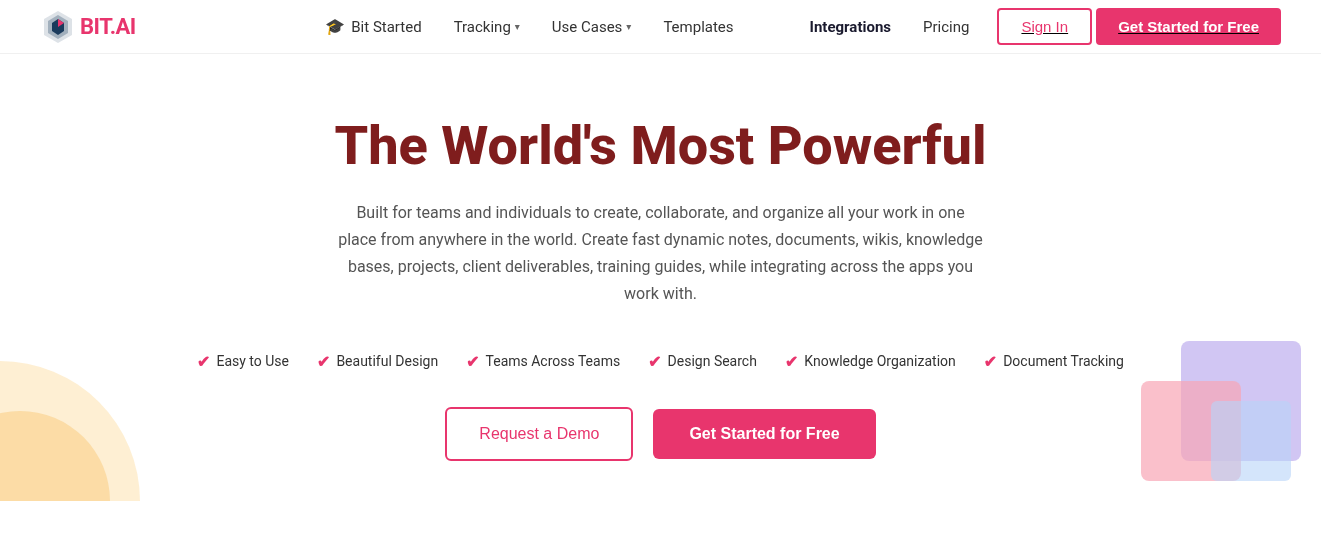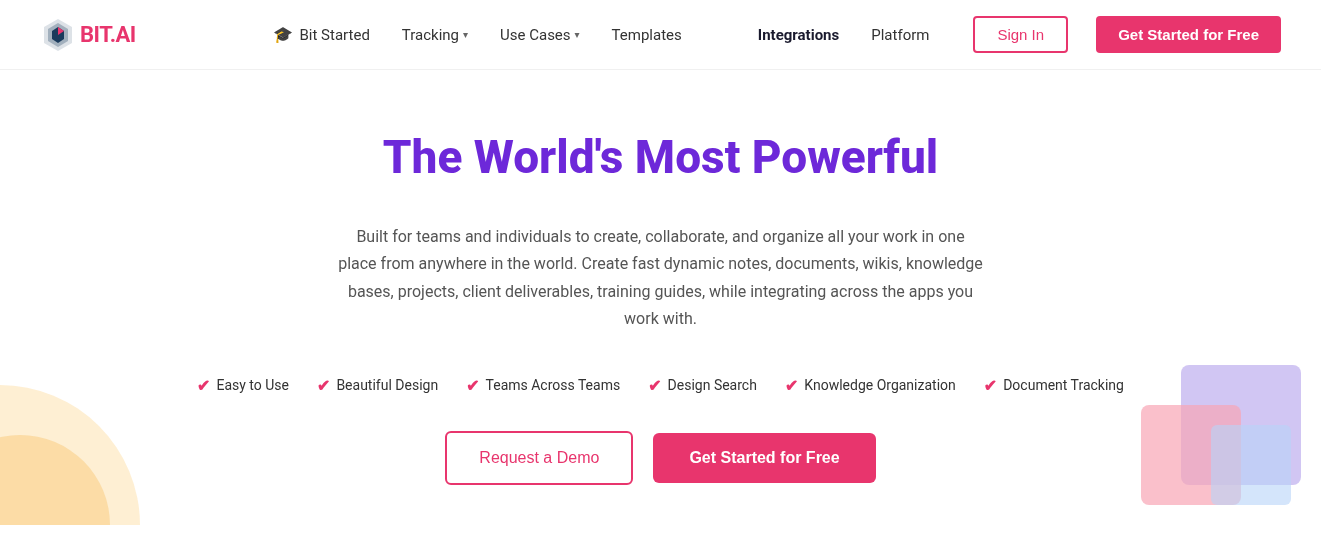--- a/index.html
+++ b/index.html
@@ -14,21 +14,21 @@
       width: 1321px;
       min-height: 538px;
       overflow-x: hidden;
     }
 
     
     nav {
       display: flex;
       align-items: center;
       padding: 0 40px;
-      height: 70px;
+      height: 54px;
       border-bottom: 1px solid #f0f0f0;
       position: relative;
       z-index: 10;
       background: #fff;
     }
 
     .logo-area {
       display: flex;
       align-items: center;
       margin-right: auto;
@@ -74,22 +74,23 @@
     }
 
     .nav-links .chevron {
       font-size: 10px;
       color: #666;
     }
 
     .nav-actions {
       display: flex;
       align-items: center;
-      gap: 28px;
-      margin-left: 44px;
+      gap: 4px;
+      margin-left: 28px;
+      text-decoration: underline;
     }
 
     .btn-signin {
       padding: 8px 22px;
       border: 2px solid #e8356d;
       color: #e8356d;
       background: #fff;
       border-radius: 4px;
       font-size: 15px;
       font-weight: 500;
@@ -111,26 +112,26 @@
     .hero {
       display: flex;
       flex-direction: column;
       align-items: center;
       text-align: center;
       padding: 60px 40px 40px;
       position: relative;
     }
 
     .hero-title {
-      font-size: 46px;
+      font-size: 54px;
       font-weight: 800;
-      color: #6d28d9;
+      color: #7f1d1d;
       line-height: 1.2;
       max-width: 800px;
-      margin-bottom: 38px;
+      margin-bottom: 20px;
     }
 
     .hero-subtitle {
       font-size: 16px;
       color: #555;
       max-width: 650px;
       line-height: 1.7;
       margin-bottom: 44px;
     }
 
@@ -249,21 +250,21 @@
           <span>Templates</span>
         </a>
     </li>
     <li>
       <a href="#" class="active">
           <span>Integrations</span>
         </a>
     </li>
     <li>
       <a href="#">
-          <span>Platform</span>
+          <span>Pricing</span>
         </a>
     </li>
   </ul>
 
   <div class="nav-actions">
     <button class="btn-signin">Sign In</button>
     <button class="btn-get-started-nav">Get Started for Free</button>
   </div>
 </nav>
 

